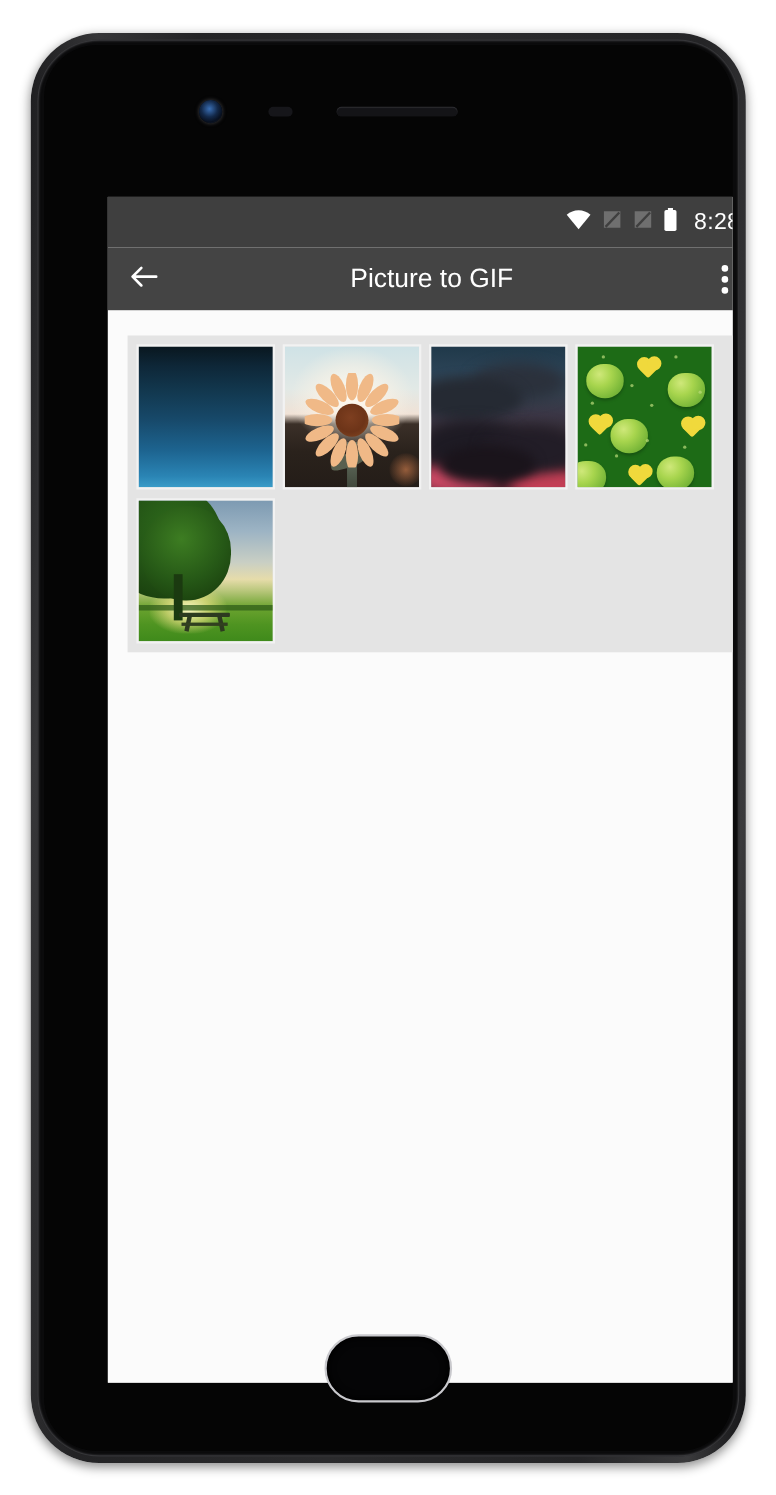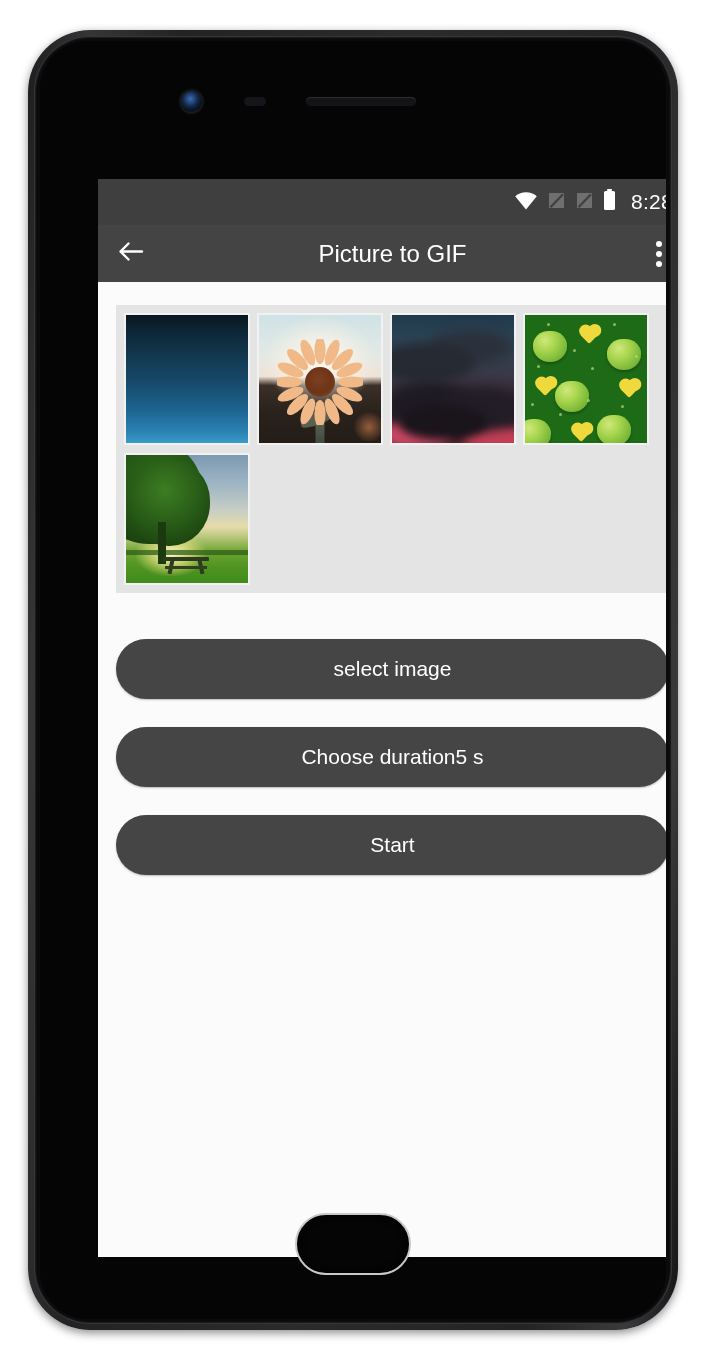--- a/index.html
+++ b/index.html
@@ -562,25 +562,20 @@
                     <div class="leg1"></div>
                     <div class="leg2"></div>
                     <div class="seat"></div>
                   </div>
                 </div>
               </div>
             </div>
 
           </div>
 
-          <div class="btn-list">
-            <button class="action-btn">select image</button>
-            <button class="action-btn">Choose duration5 s</button>
-            <button class="action-btn">Start</button>
-          </div>
 
         </div>
       </div>
 
       <div class="home-button"></div>
 
     </div>
   </div>
 
 </div>

